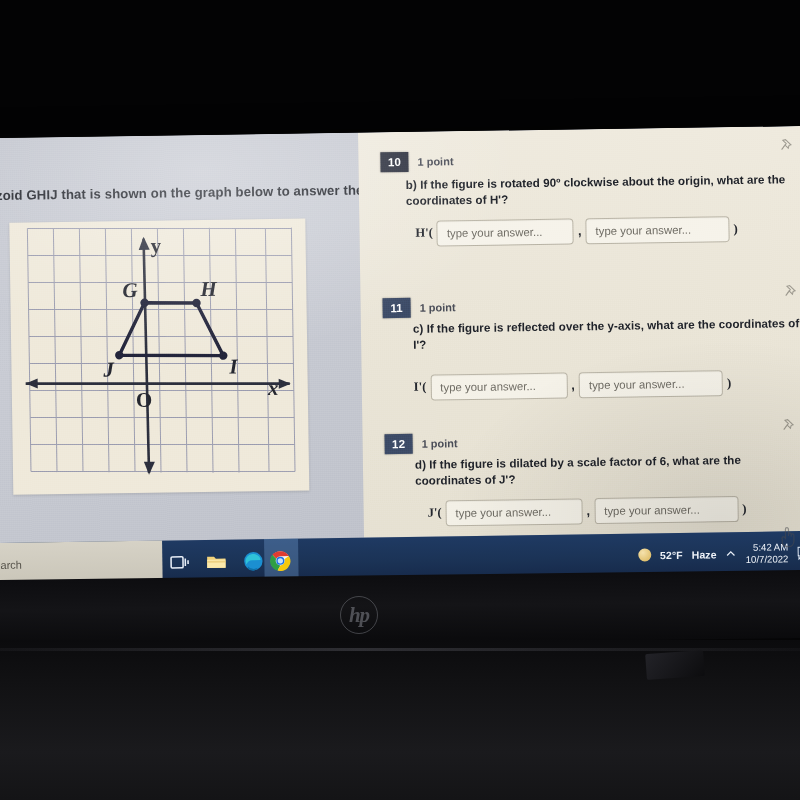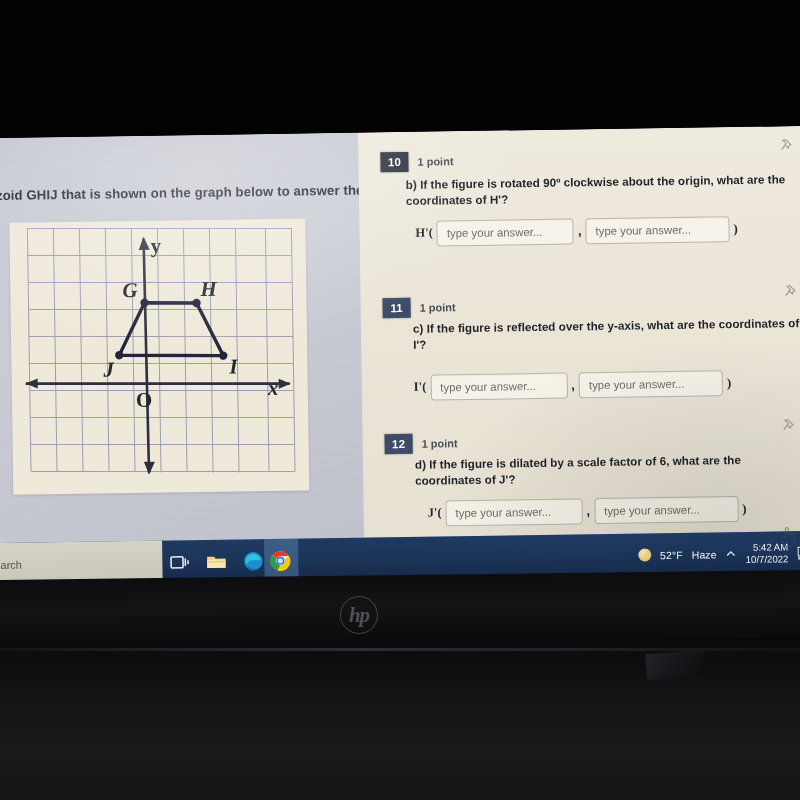--- a/index.html
+++ b/index.html
@@ -201,21 +201,21 @@
     top: 11px;
     width: 22px; height: 22px;
   }
 
   .tb-active-bg {
     position:absolute; top:0; width:34px; height:43px;
     background: rgba(120,165,215,.34);
   }
 
   #tray { position:absolute; right:8px; top:0; height:43px; display:flex; align-items:center; gap:9px; }
-  .tray-text { color:#eef2f8; font-size:10.5px; font-weight:400; letter-spacing:.1px; }
+  .tray-text { color:#eef2f8; font-size:10.5px; font-weight:700; letter-spacing:.1px; }
   .tray-time { color:#eef2f8; font-size:9.6px; line-height:1.25; text-align:center; }
 
   
   #bezel-bottom {
     position: absolute;
     left: -10px; top: 575px;
     width: 820px; height: 68px;
     background: linear-gradient(180deg,#0d0d10 0%, #141417 45%, #0a0a0c 100%);
     transform: rotate(-0.7deg);
   }

